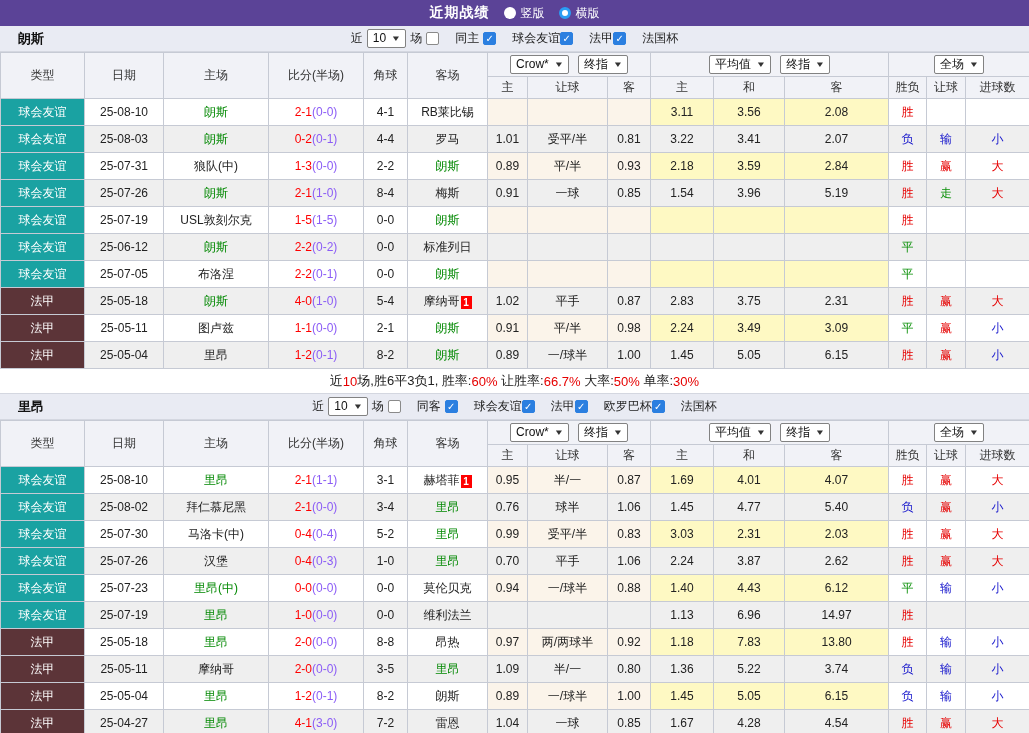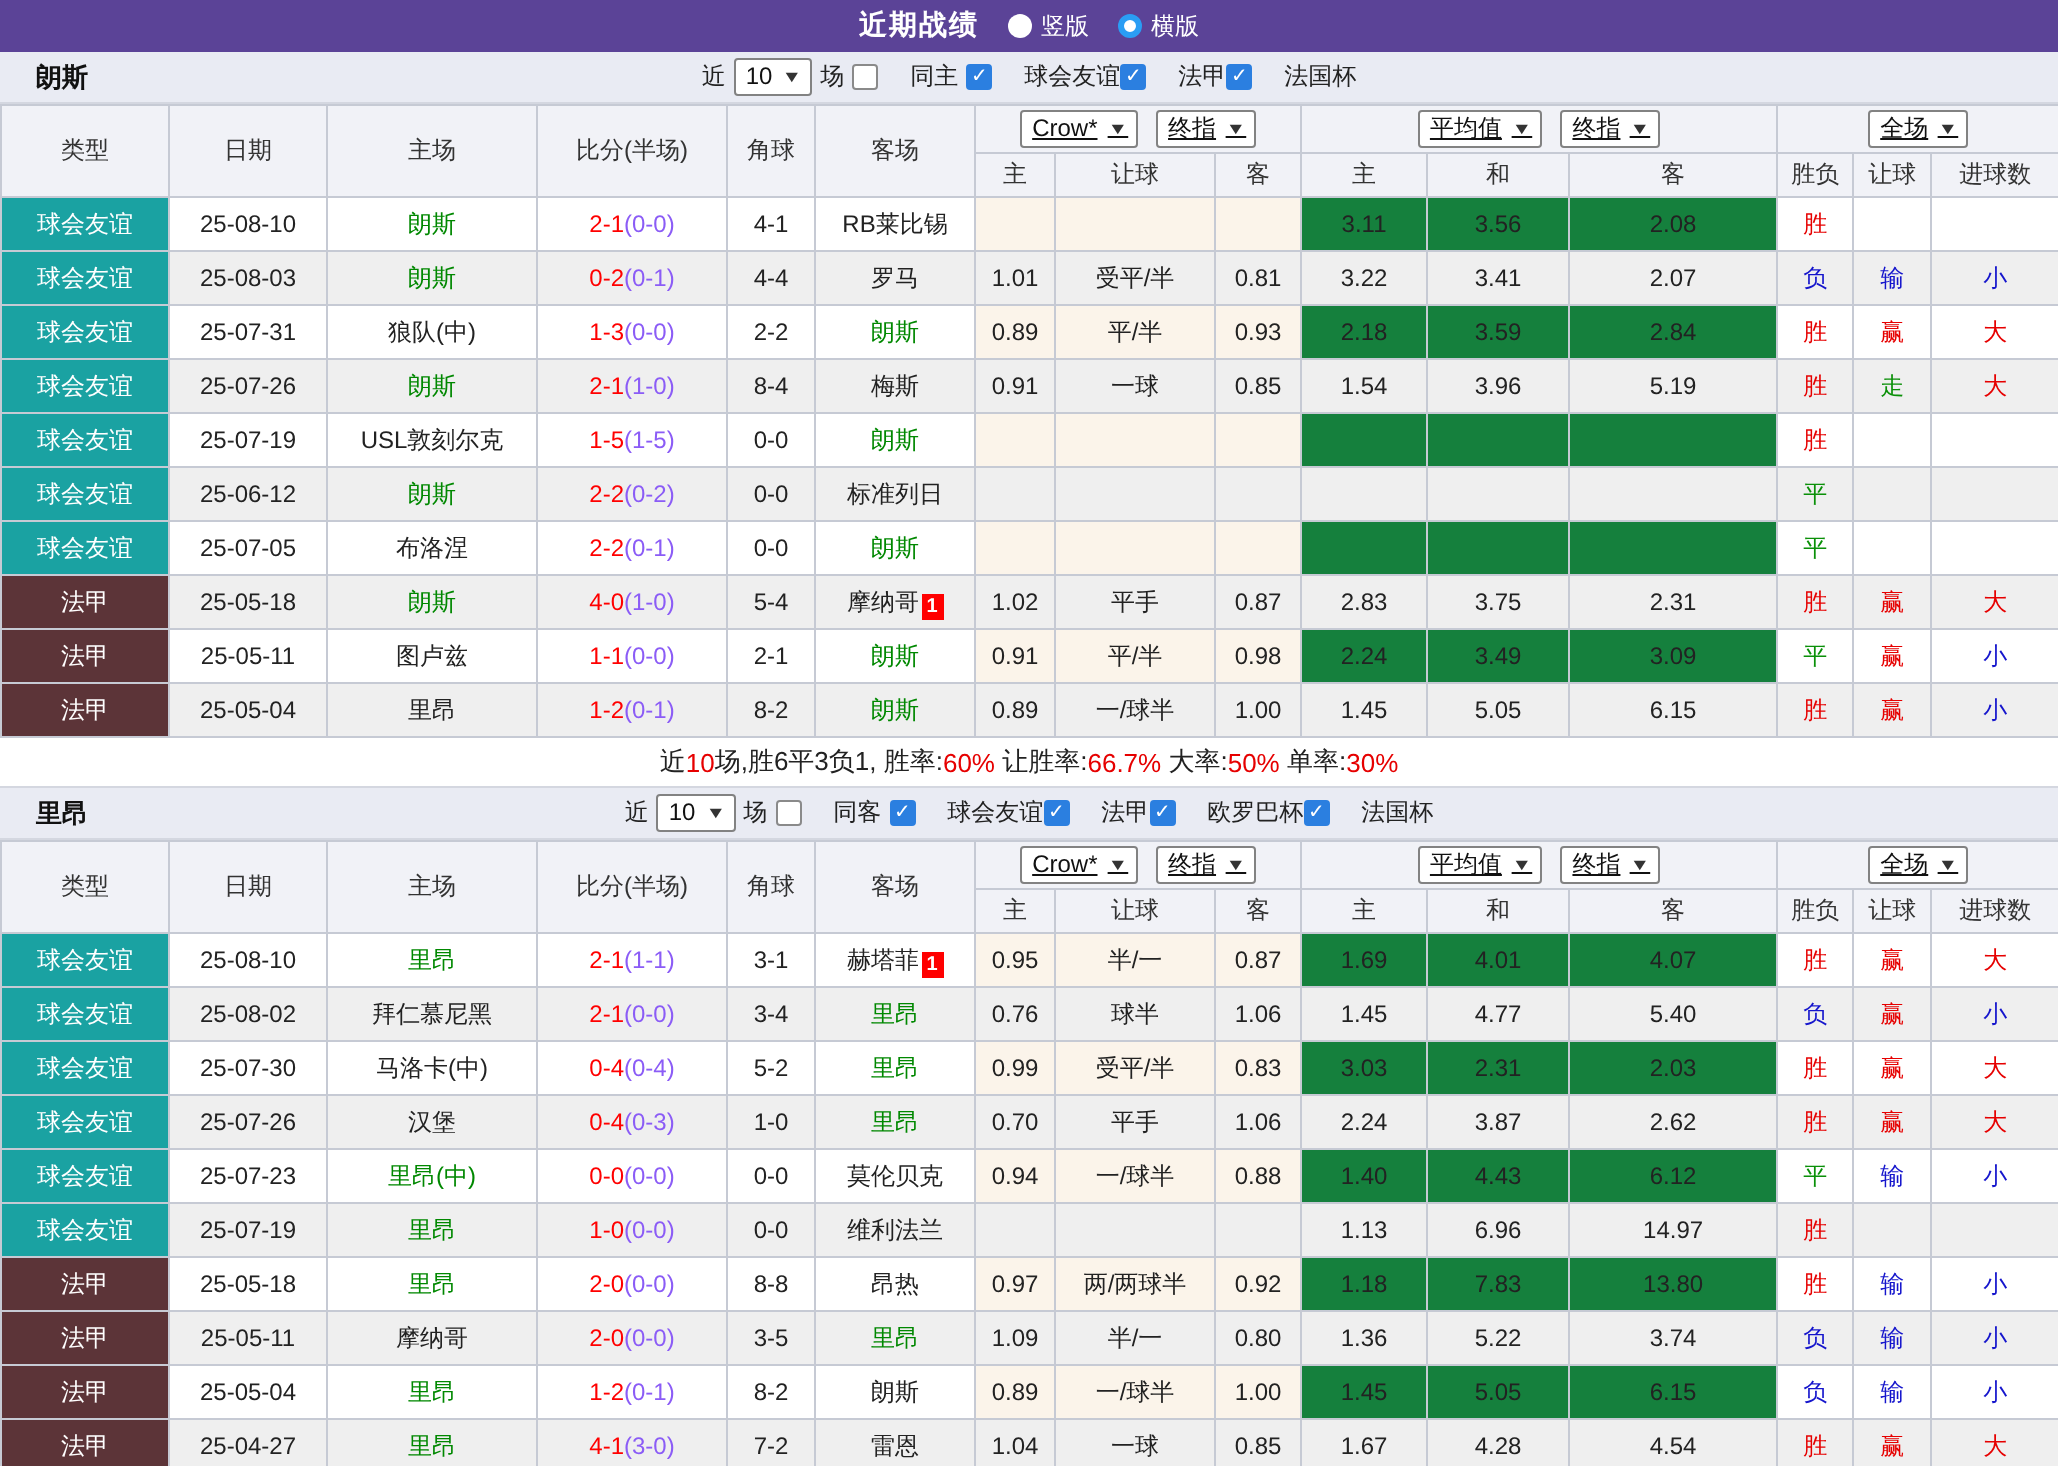--- a/index.html
+++ b/index.html
@@ -23,25 +23,25 @@
   .cb.on::after{content:"✓";font-weight:bold;}
   .filter-item{display:inline-flex;align-items:center;gap:16px;cursor:default;}
   .cbgroup{display:inline-flex;align-items:center;gap:0;}
 
   
   table.grid{border-collapse:collapse;table-layout:fixed;width:1029px;font-size:12px;color:#222;}
   .grid th,.grid td{border:1px solid #c6cad4;text-align:center;vertical-align:middle;padding:0;overflow:hidden;white-space:nowrap;}
   .grid thead th{background:#f1f2f7;font-weight:normal;color:#333;}
   .grid tr.h1 th{height:23px;}
   .grid tr.h2 th{height:21px;}
-  .grid .grp .sel{margin:0 3px;text-decoration:underline;}
+  .grid .grp .sel{margin:0 3px;}
   .grid tbody td{height:26px;background:#fff;}
   .grid tbody tr.alt td{background:#efefef;}
   .grid tbody td.crow{background:#fbf4ea;}
-  .grid tbody td.avg{background:#15803d;}
+  .grid tbody td.avg{background:#fef9c3;}
   .grid tbody td.type{color:#fff;}
   .grid tbody td.type.friendly{background:#1aa2a2;}
   .grid tbody td.type.ligue1{background:#5c3438;}
   .hl{color:#008800;}
   .score-main{color:#f00;}
   .score-half{color:#8b5cf6;}
   .badge{display:inline-block;background:#f00;color:#fff;font-size:10px;font-weight:bold;min-width:9px;height:13px;line-height:13px;padding:0 1px;margin-left:1px;vertical-align:-1px;text-align:center;}
   .red{color:#e60000;}
   .green{color:#0a9008;}
   .blue{color:#1515cc;}

